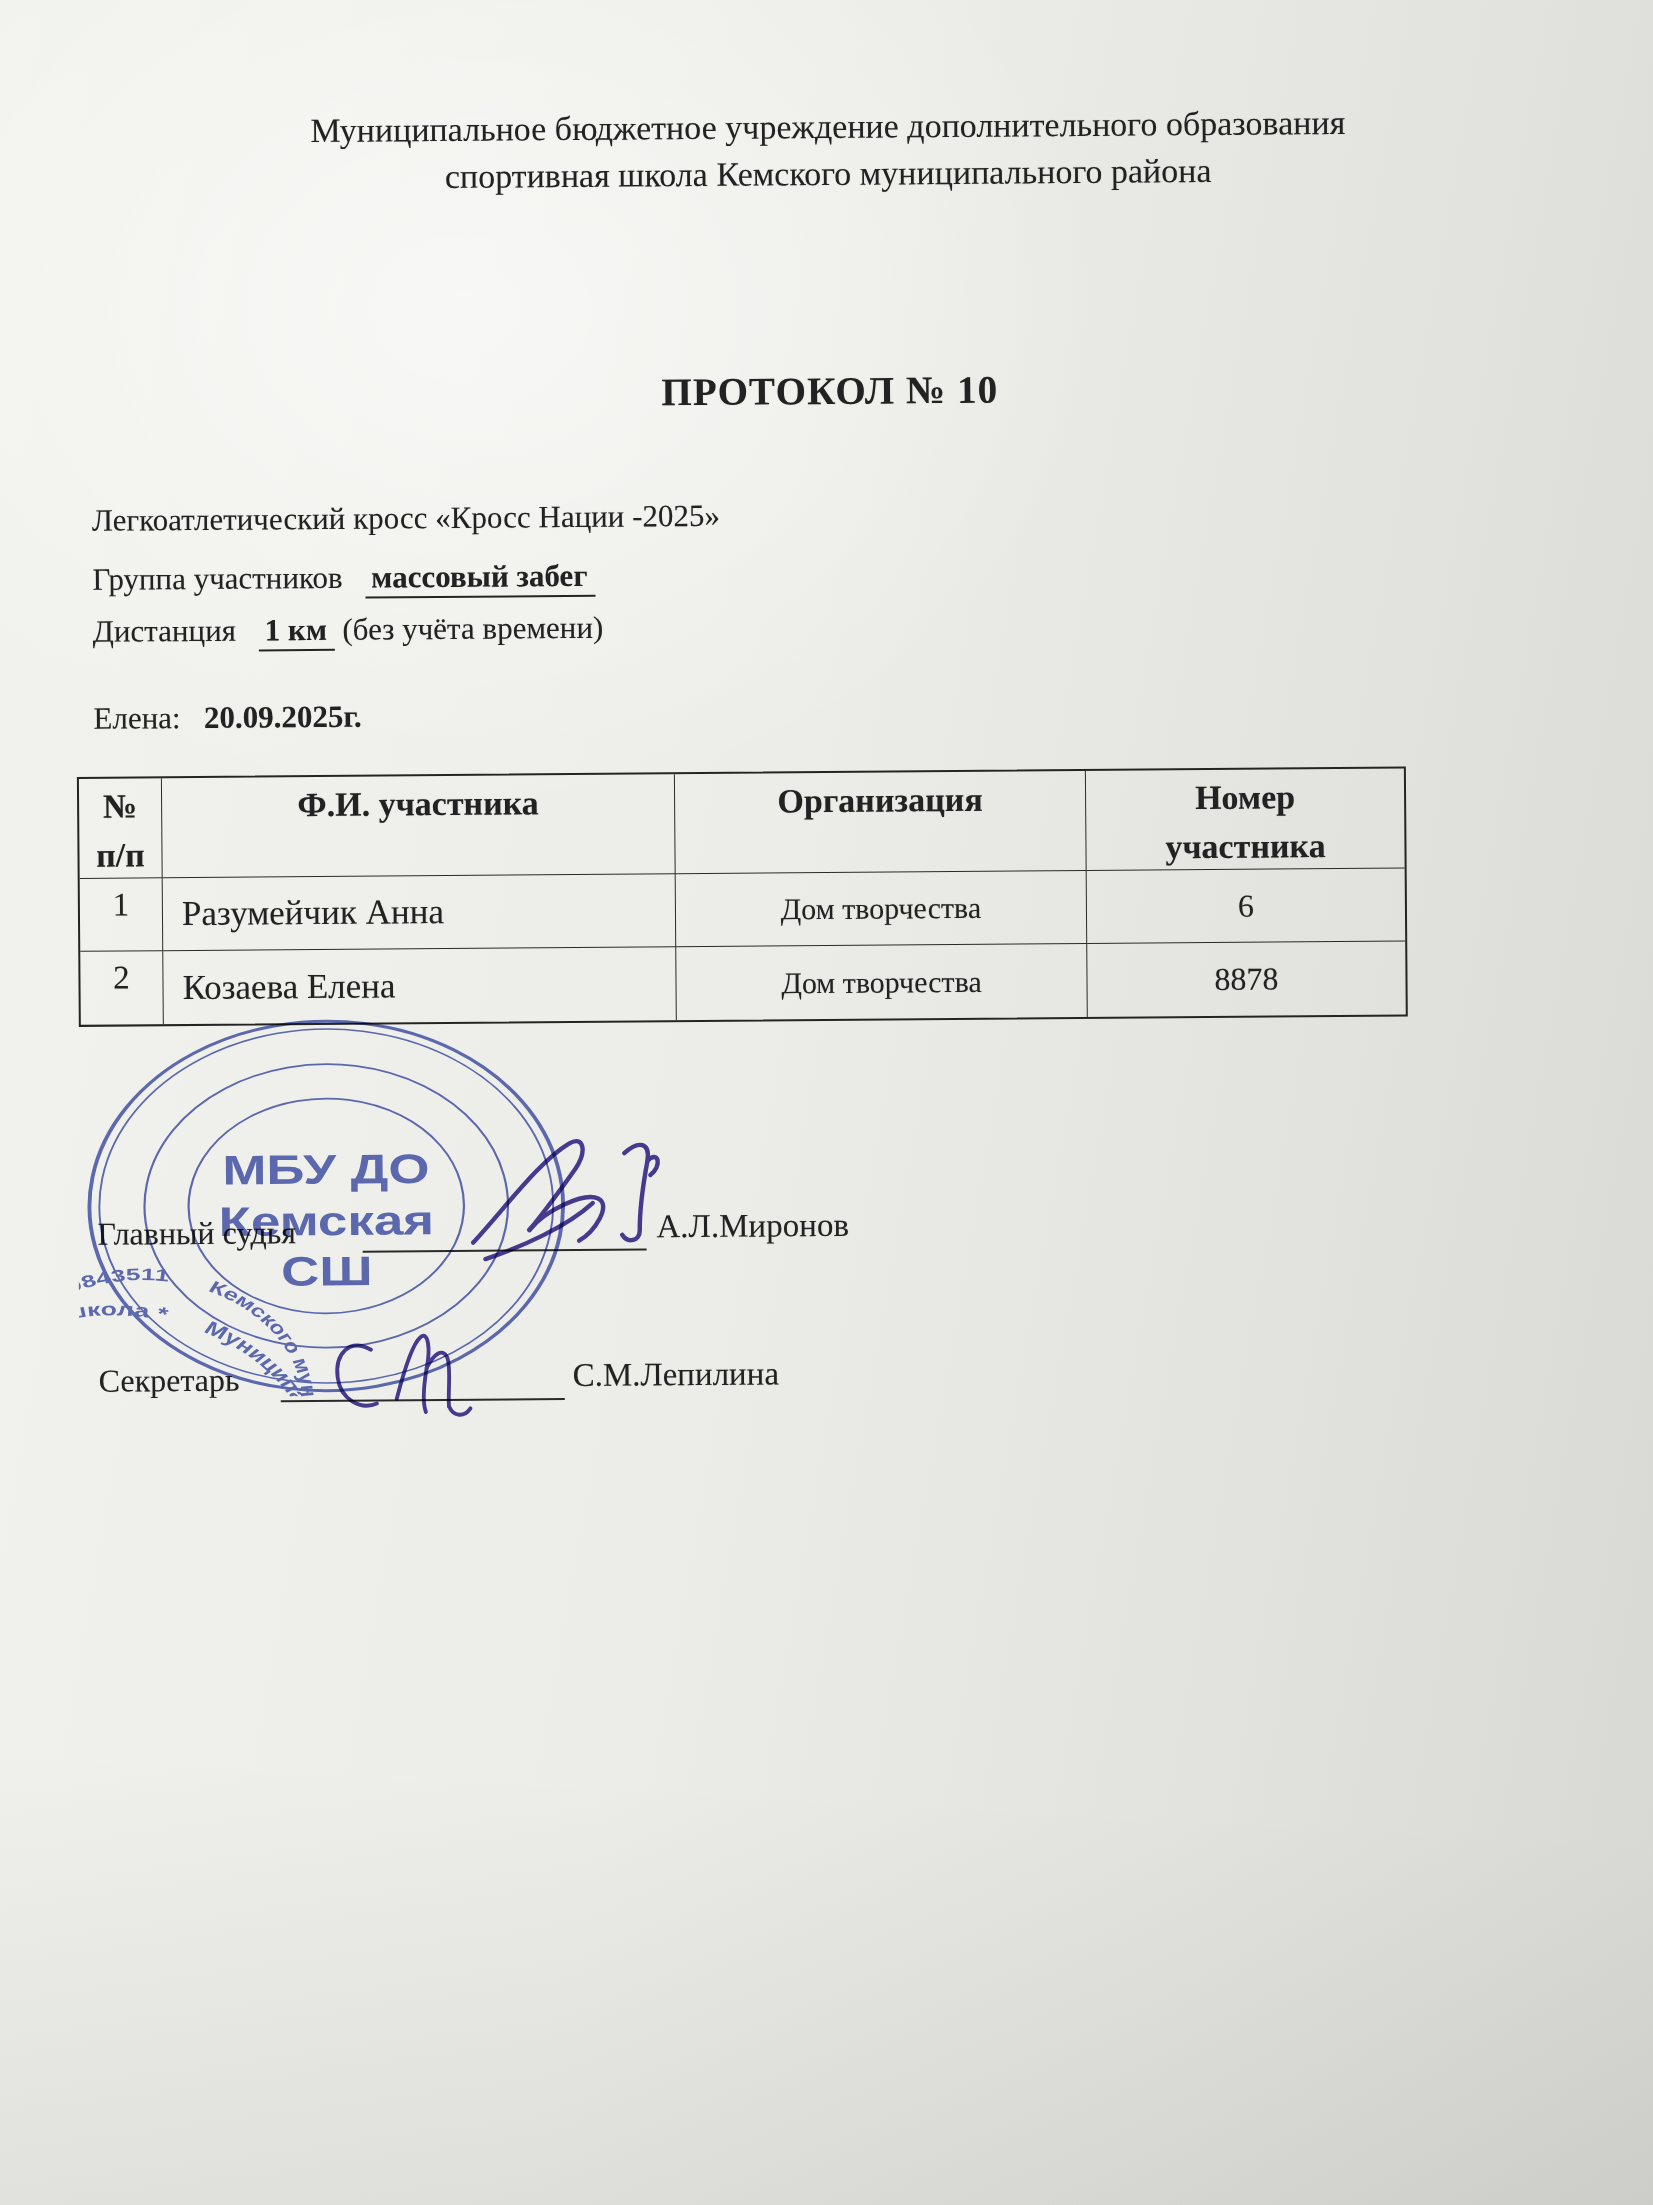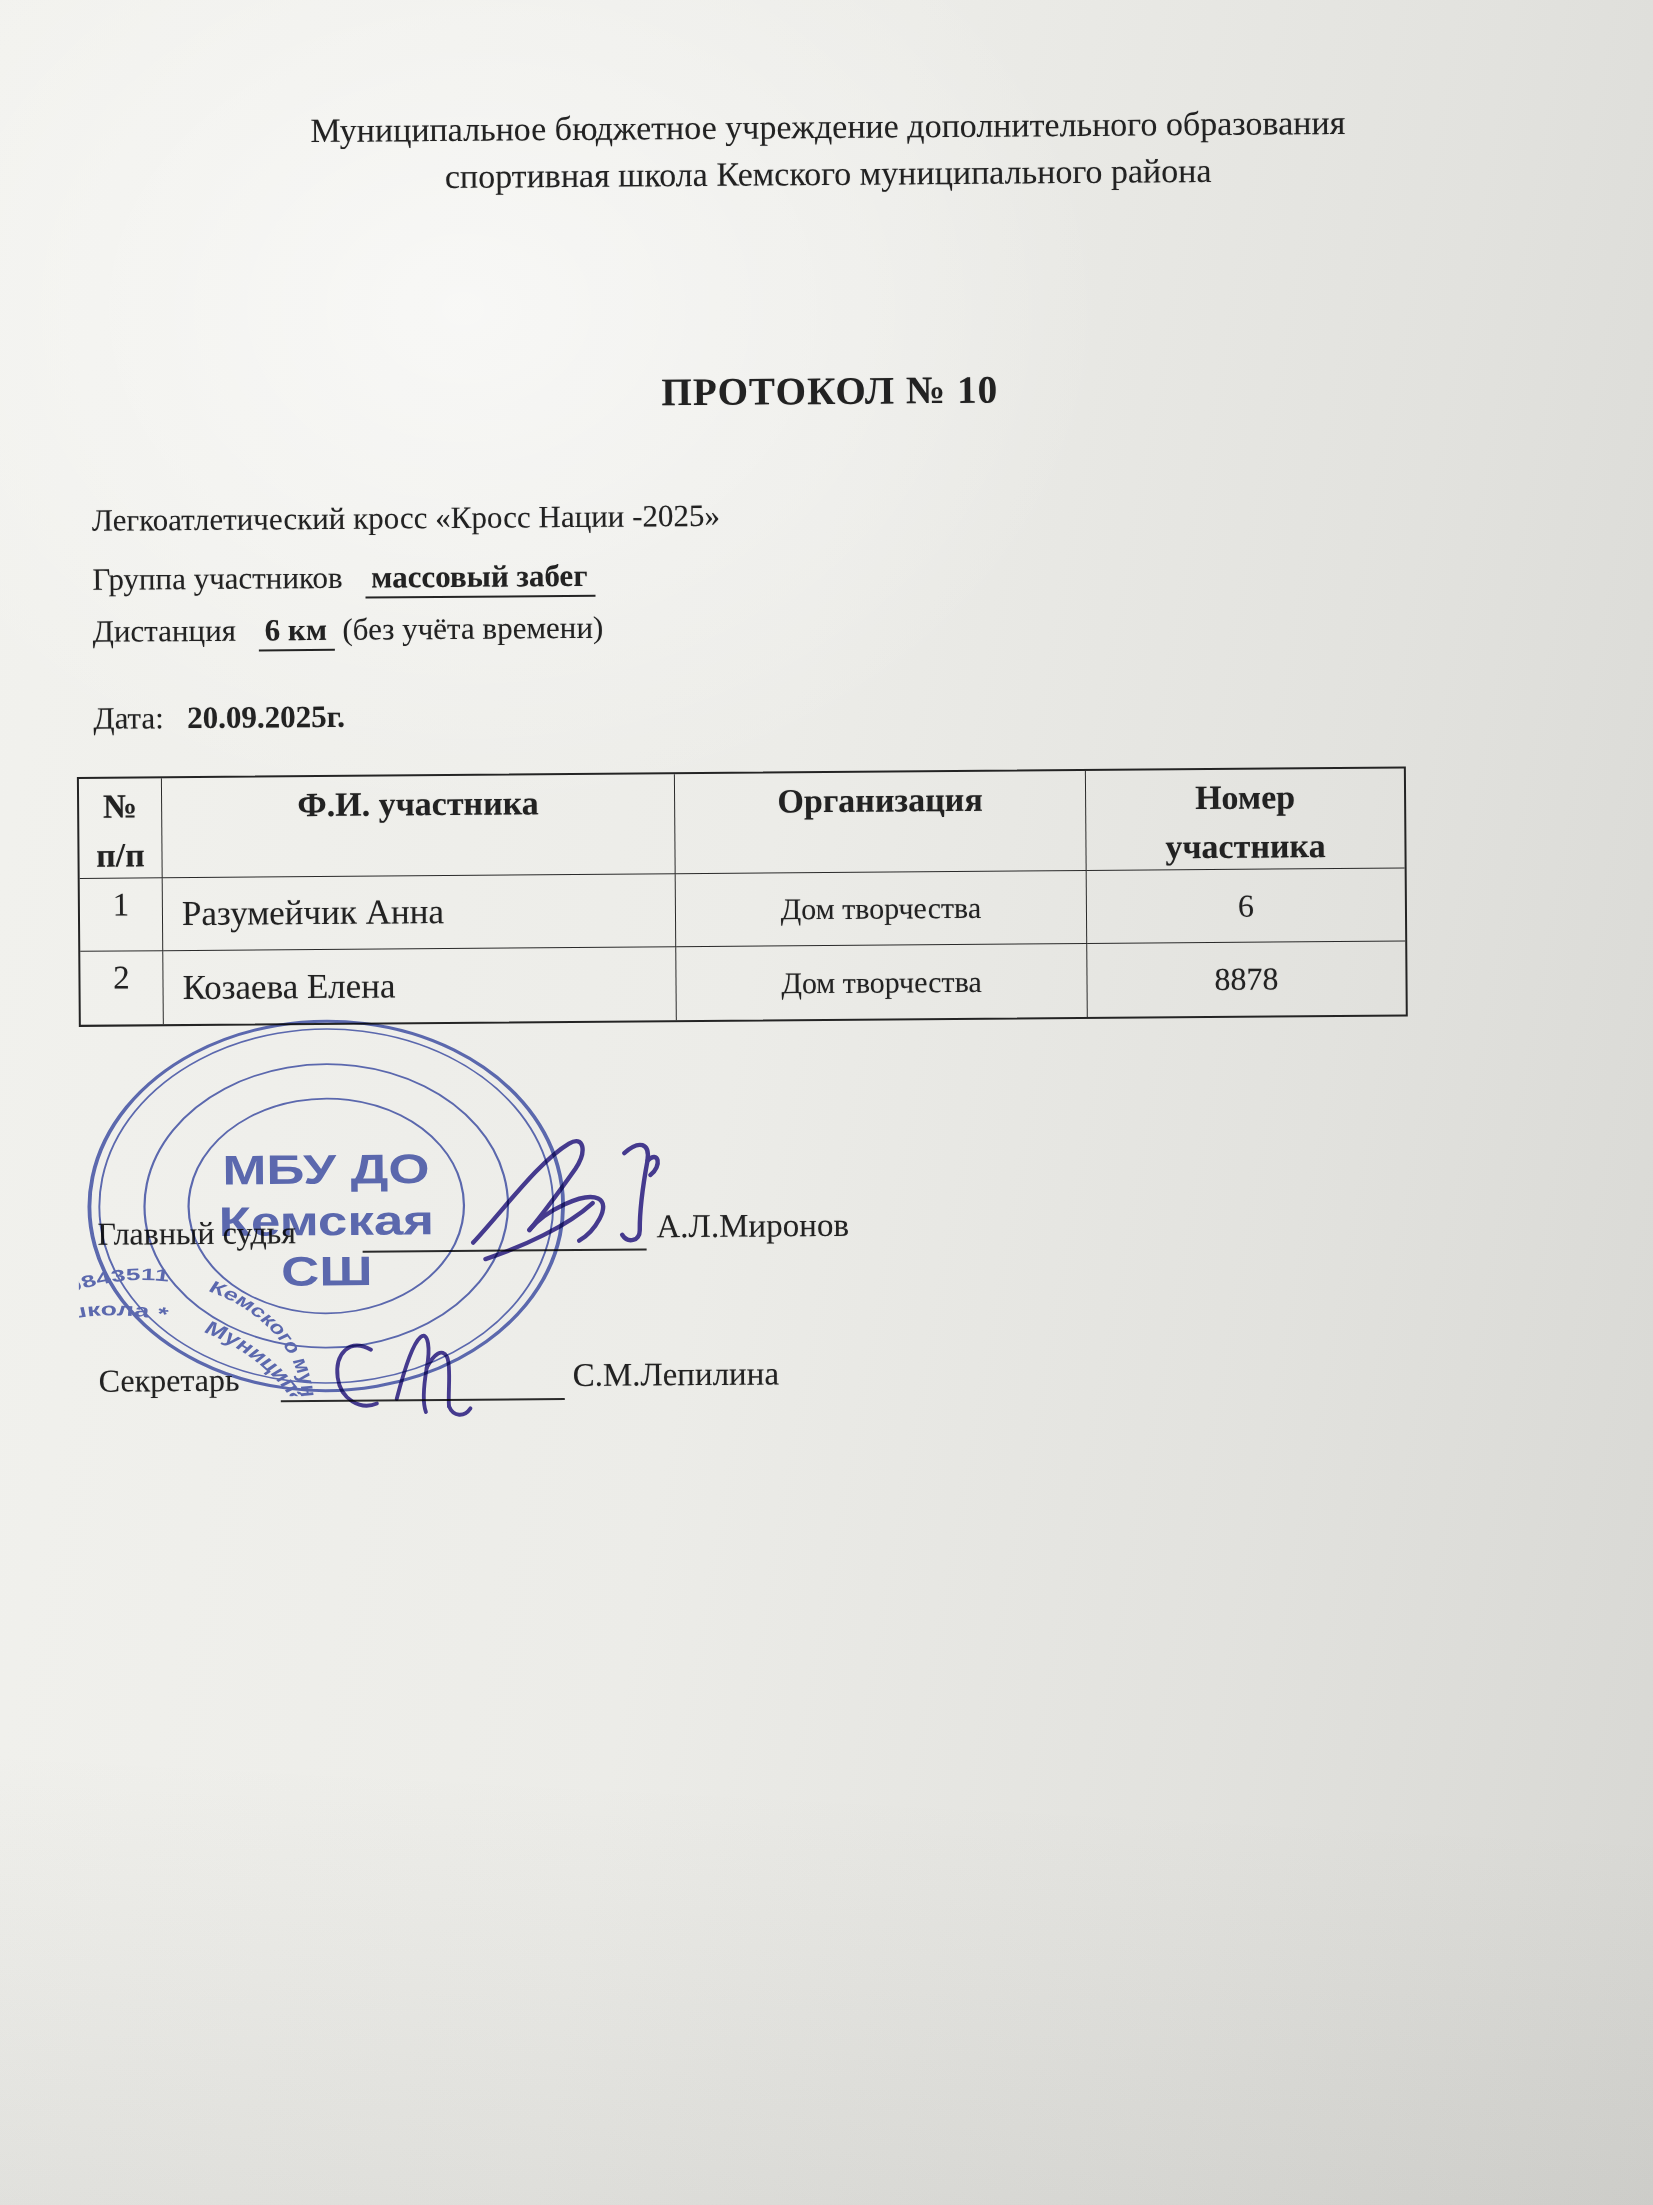--- a/index.html
+++ b/index.html
@@ -57,26 +57,26 @@
 
   <div class="t info" style="left:93px;top:556px;">
     <span>Группа участников</span>
     <span>&nbsp;</span>
     <span class="b u">массовый забег</span>
   </div>
 
   <div class="t info" style="left:93px;top:608px;">
     <span>Дистанция</span>
     <span>&nbsp;</span>
-    <span class="b u">6 км</span>
+    <span class="b u">1 км</span>
     <span>(без учёта времени)</span>
   </div>
 
   <div class="t info" style="left:93px;top:695px;">
-    <span>Дата:</span>
+    <span>Елена:</span>
     <span>&nbsp;</span>
     <span class="b">20.09.2025г.</span>
   </div>
 
   <div id="tbl">
     <div class="cell th">№
 п/п</div>
     <div class="cell th">Ф.И. участника</div>
     <div class="cell th">Организация</div>
     <div class="cell th last-col">Номер

